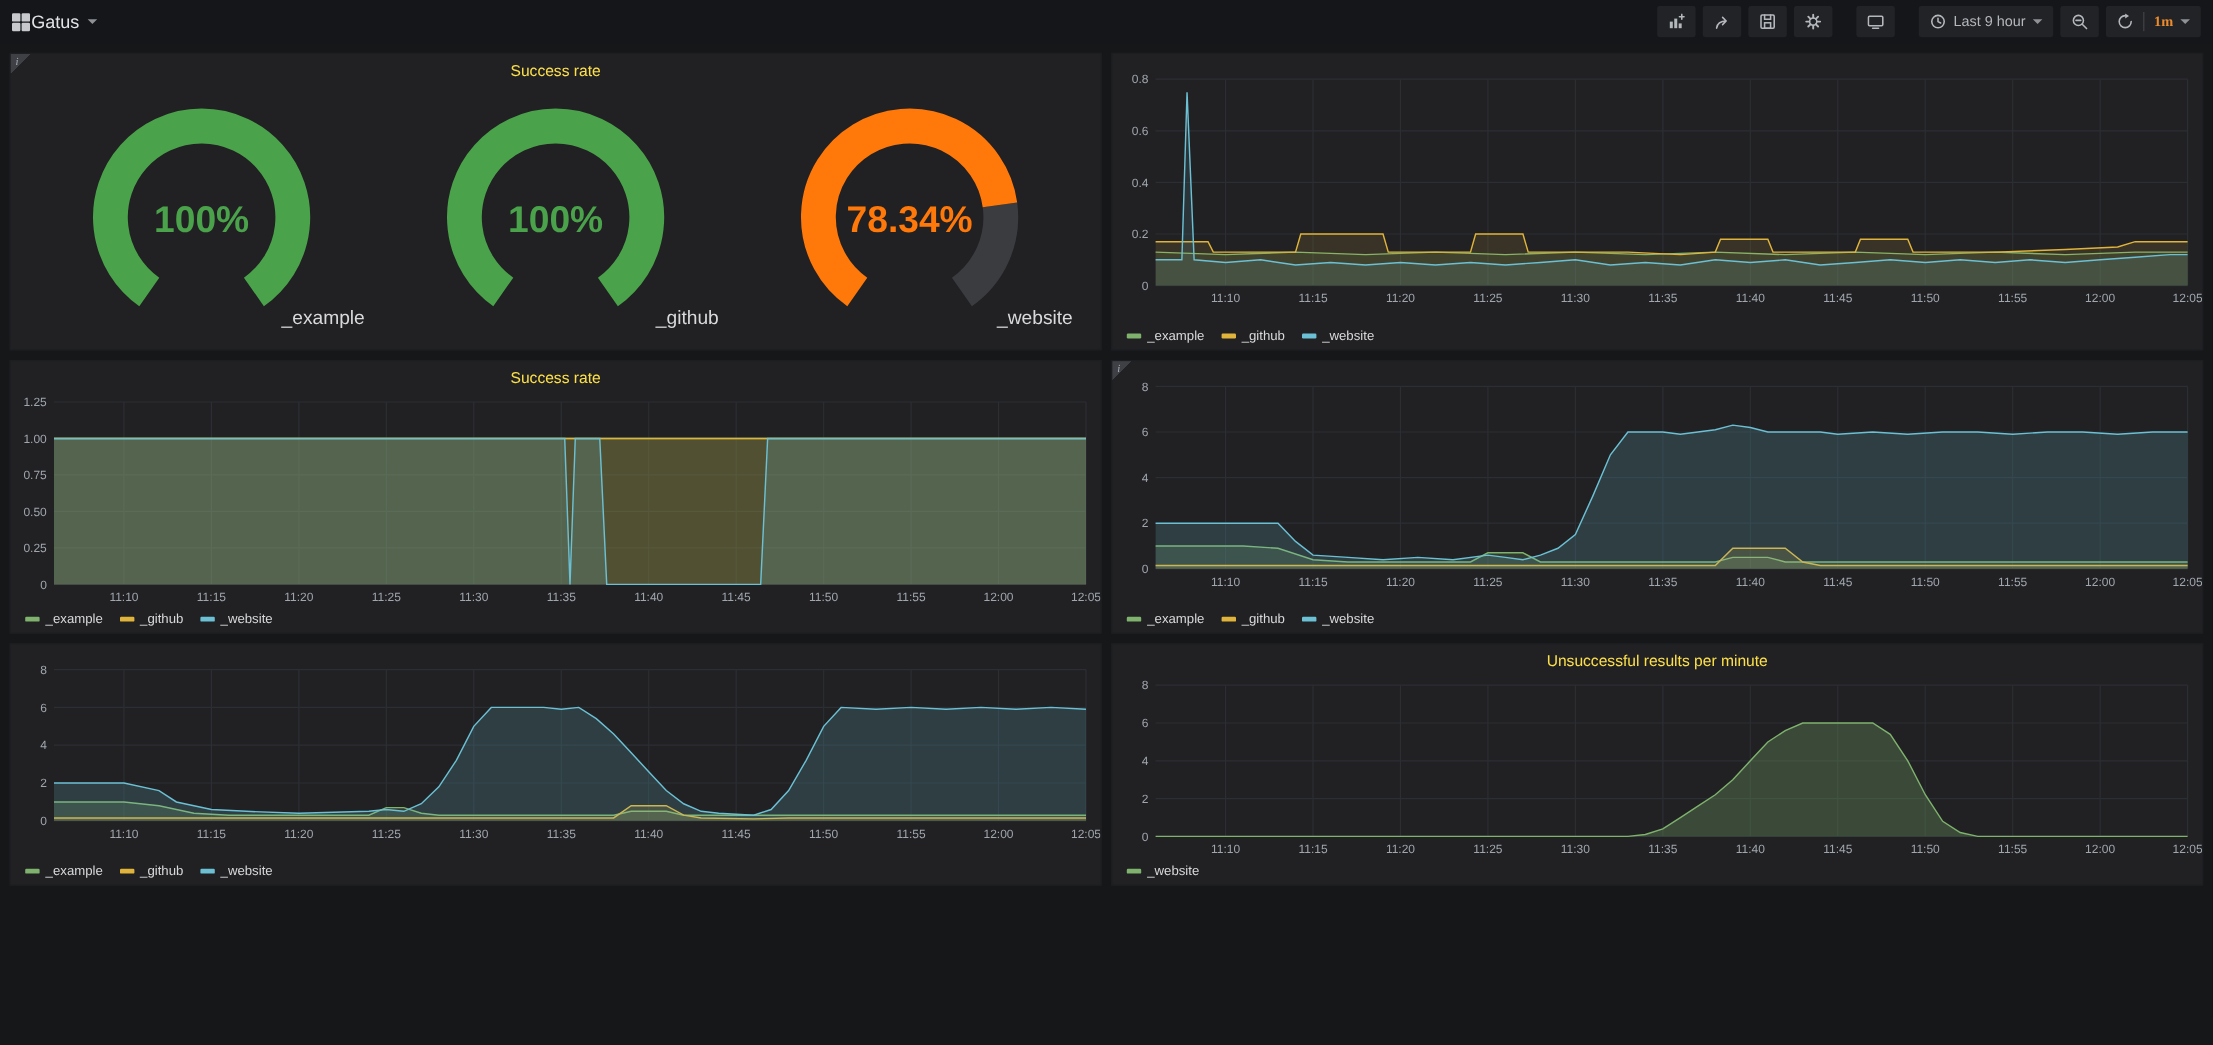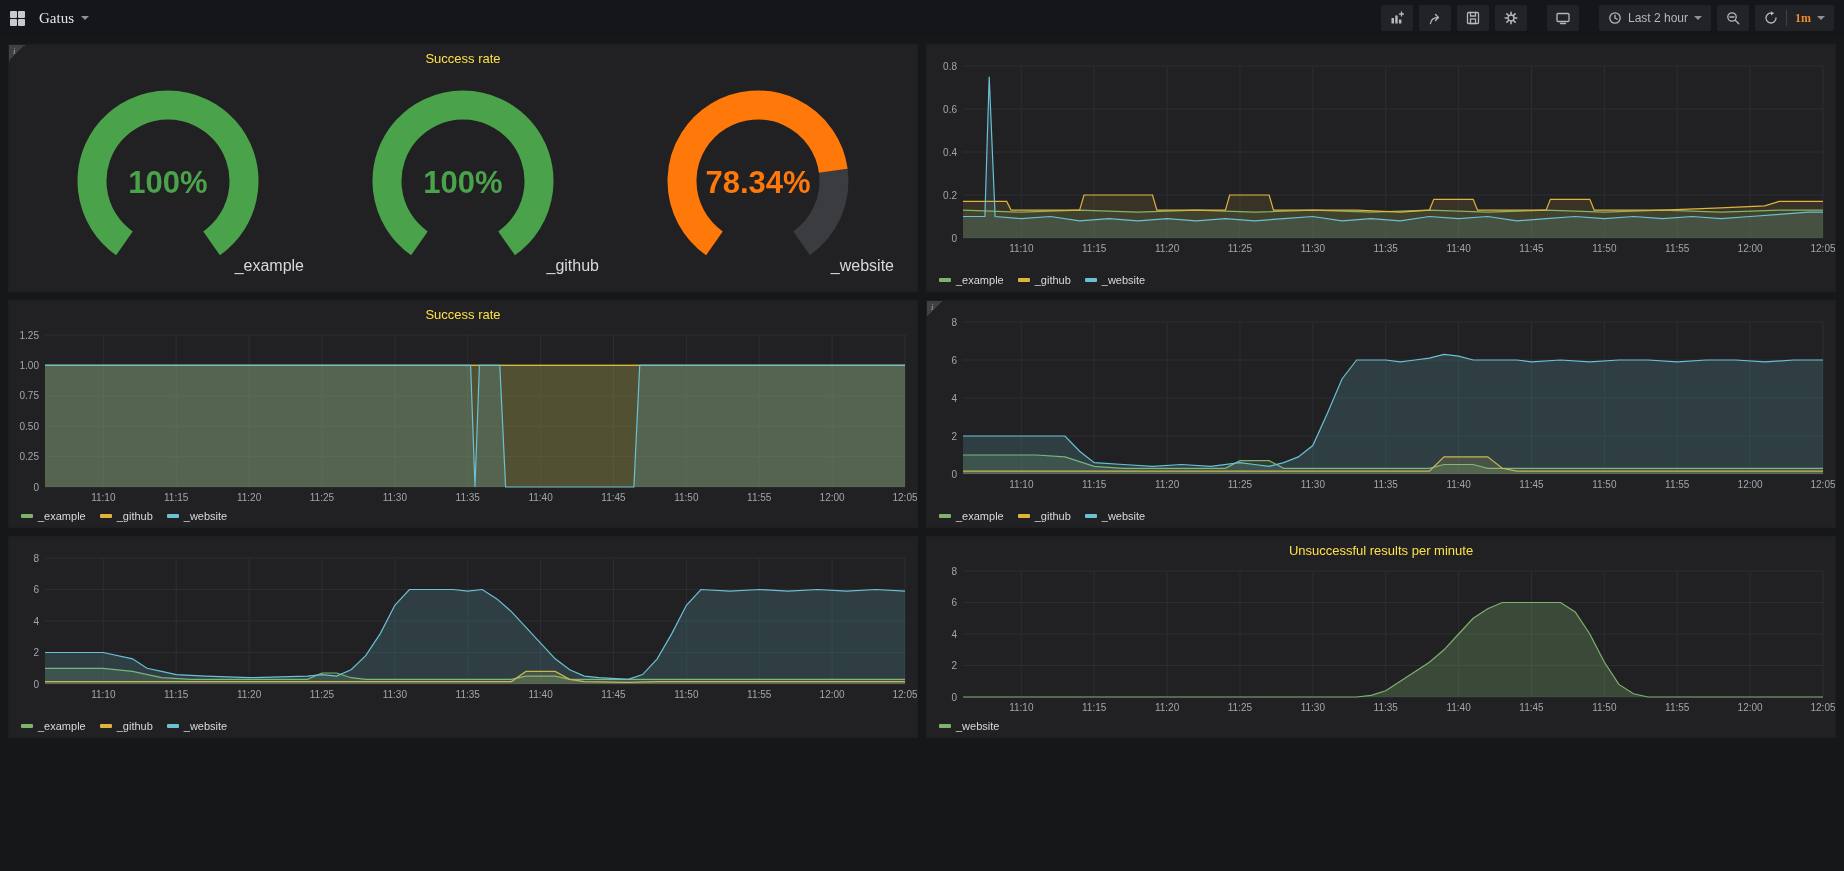--- a/index.html
+++ b/index.html
@@ -3,21 +3,21 @@
 <meta charset="utf-8">
 <style>
   * { margin:0; padding:0; box-sizing:border-box; }
   html,body { background:#131517; }
   .screen { width:1844px; height:871px; background:#161719; overflow:hidden; position:relative;
             font-family:"Liberation Sans", sans-serif; color:#d8d9da; cursor:default; }
 
   
   .navbar { height:36px; display:flex; align-items:center; justify-content:space-between;
             padding:0 10px; background:#141619; }
-  .nav-left { display:flex; align-items:center; gap:14px;font-family:Liberation Serif, serif; }
+  .nav-left { display:flex; align-items:center; gap:1px; }
   .apps-icon { display:flex; flex-wrap:wrap; width:15px; height:15px; gap:1px; cursor:pointer; }
   .apps-icon i { width:7px; height:7px; background:#c7c9cc; border-radius:1px; }
   .brand-btn { display:flex; align-items:center; gap:7px; background:none; border:none;
                color:#e3e4e6; font-size:15px; font-family:inherit; cursor:pointer; }
   .caret { width:0; height:0; border-left:4px solid transparent; border-right:4px solid transparent;
            border-top:4px solid #8e9297; display:inline-block; }
   .nav-right { display:flex; align-items:center; gap:6px; }
   .nav-btn { display:flex; align-items:center; gap:6px; background:rgba(255,255,255,0.06);
              border:none; border-radius:2px; height:26px; padding:0 9px; color:#b4b7bc;
              font-size:12px; font-family:inherit; cursor:pointer; }
@@ -99,21 +99,21 @@
         <svg width="14" height="14" viewBox="0 0 14 14">
           <rect x="1" y="2.5" width="12" height="8" rx="1"></rect>
           <path d="M4.5,12.5 H9.5"></path>
         </svg>
       </button>
       <button class="nav-btn gap-l">
         <svg width="14" height="14" viewBox="0 0 14 14">
           <circle cx="7" cy="7" r="5.2"></circle>
           <path d="M7,4.2 V7 L9.2,8.2"></path>
         </svg>
-        <span>Last 2 hour</span>
+        <span>Last 9 hour</span>
         <span class="caret"></span>
       </button>
       <button class="nav-btn icon-only">
         <svg width="14" height="14" viewBox="0 0 14 14">
           <circle cx="6" cy="6" r="4.2"></circle>
           <path d="M9.2,9.2 L12.8,12.8 M4,6 H8"></path>
         </svg>
       </button>
       <button class="nav-btn">
         <svg width="14" height="14" viewBox="0 0 14 14">

